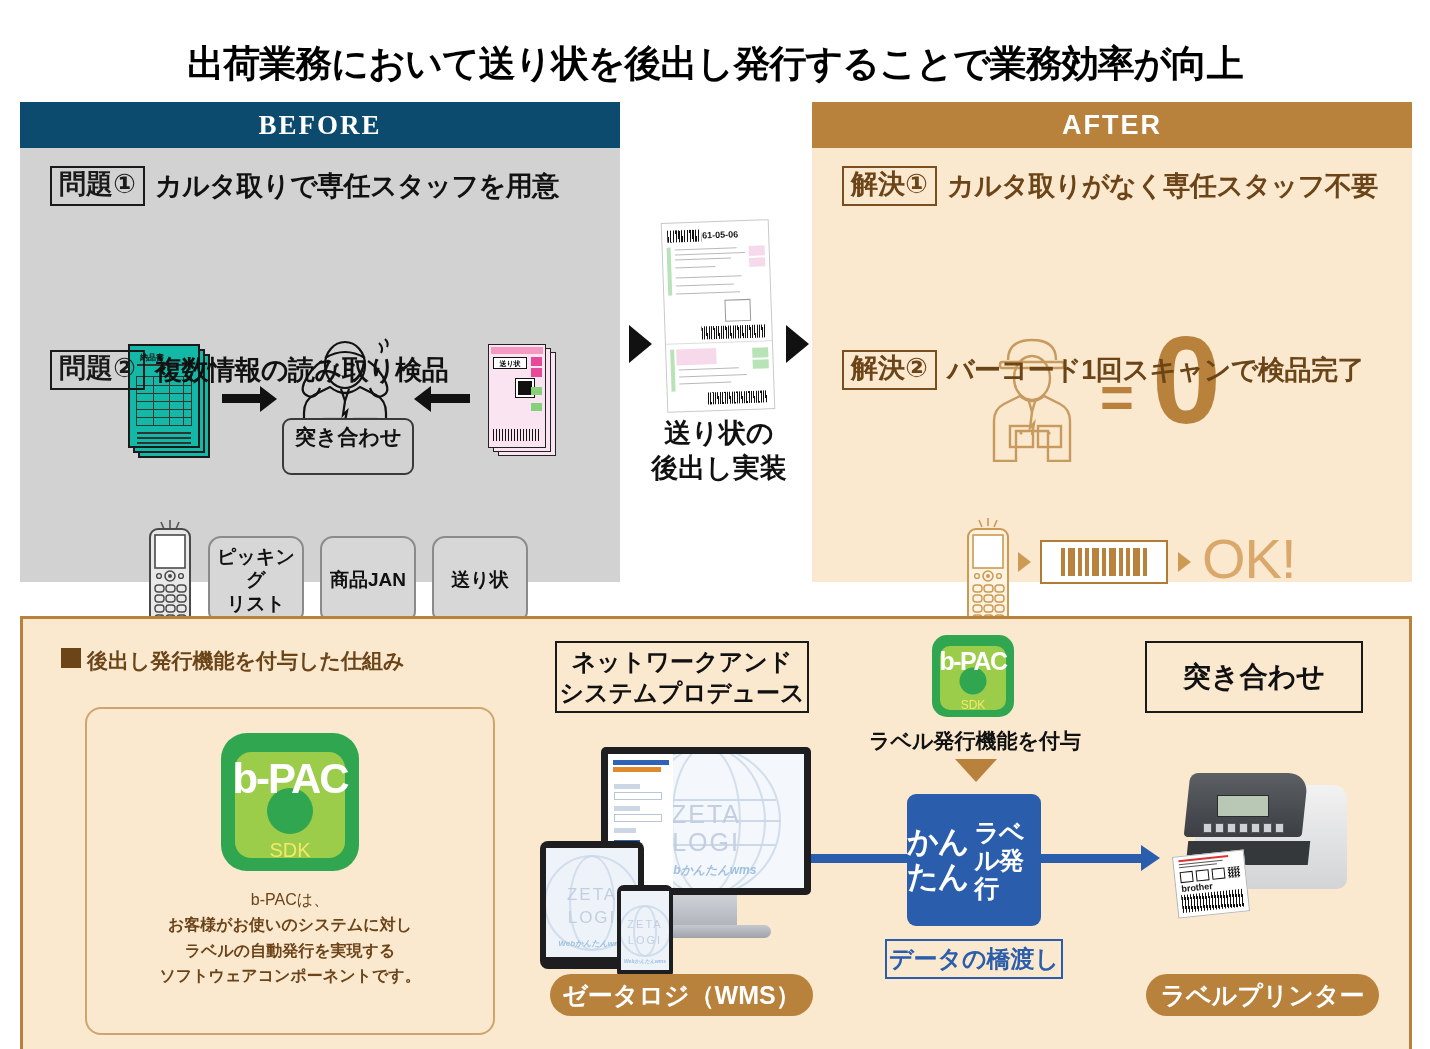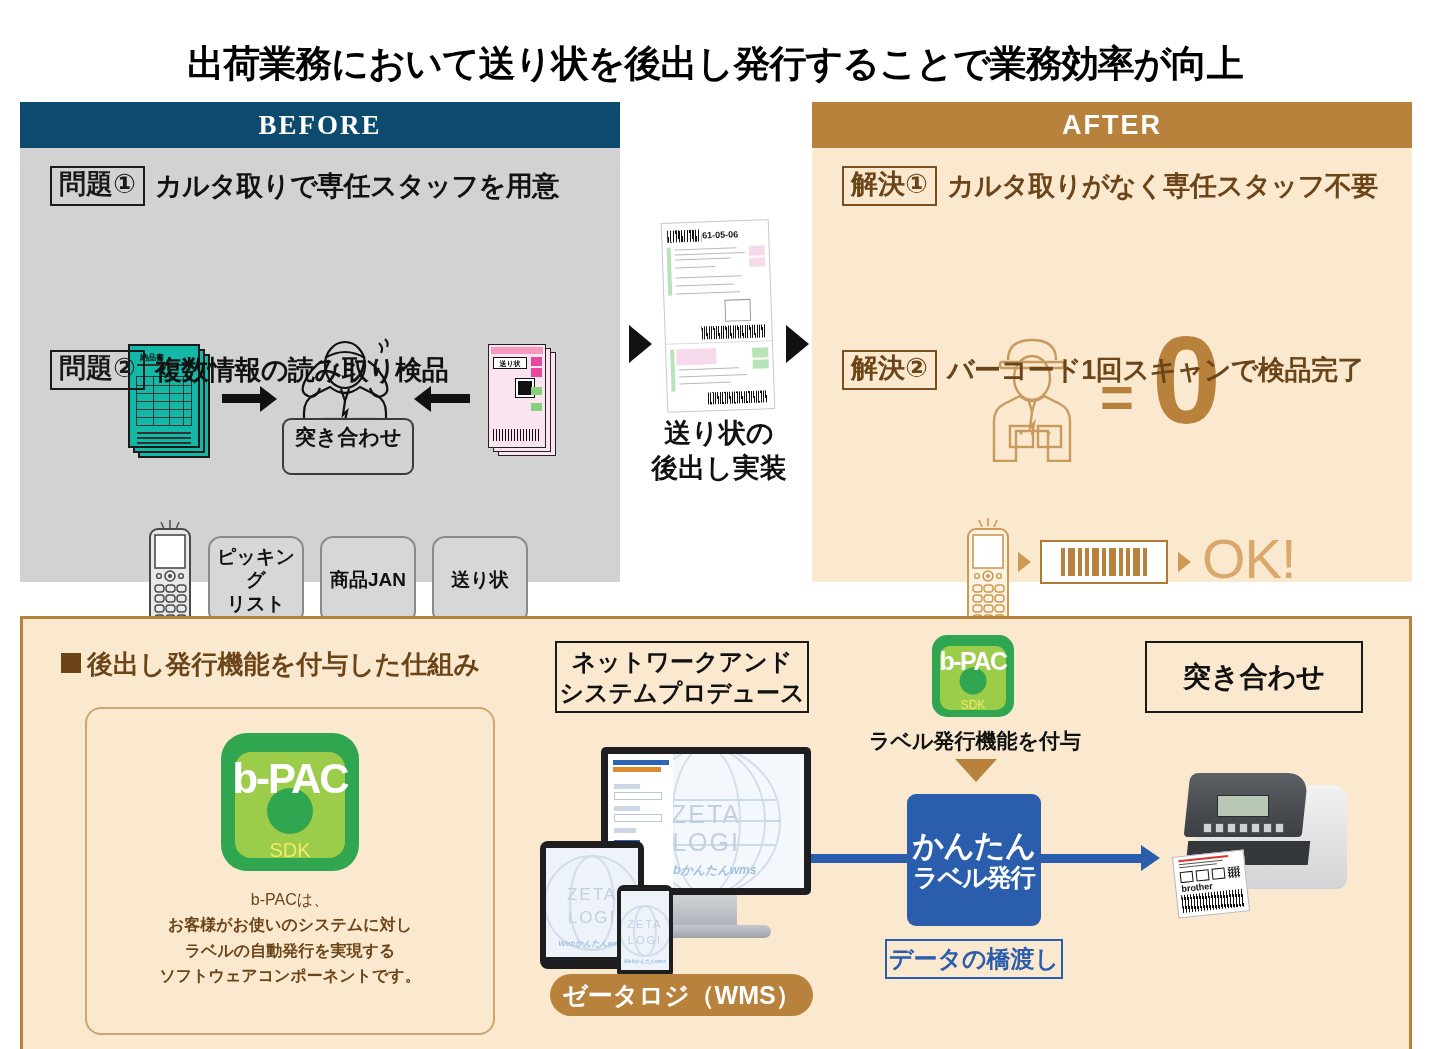--- a/index.html
+++ b/index.html
@@ -126,21 +126,21 @@
     font-size:27px; font-weight:bold; color:#111; line-height:1.3;
   }
 
   
   #bottom-panel {
     position:absolute; left:20px; top:583px; width:1392px; height:450px;
     background:#fae8cf; border:3px solid #b8823c;
   }
   .sec-title {
     position:absolute; left:38px; top:28px;
-    font-size:26px; font-weight:bold; color:#6b4418; white-space:nowrap;
+    font-size:21px; font-weight:bold; color:#6b4418; white-space:nowrap;
   }
   .sec-title .sq { display:inline-block; width:20px; height:20px; background:#6b4418; margin-right:6px; }
 
   .bpac-card {
     position:absolute; left:62px; top:88px; width:410px; height:328px;
     border:2px solid #cfa56f; border-radius:16px;
   }
   .bpac-logo {
     position:absolute; left:50%; transform:translateX(-50%); top:24px;
     width:138px; height:138px; border-radius:26px; background:#2fa64f;
@@ -224,21 +224,21 @@
   .give-label {
     position:absolute; left:843px; top:108px; width:218px; text-align:center;
     font-size:21px; font-weight:bold; color:#111; white-space:nowrap;
   }
   .down-tri { position:absolute; left:932px; top:140px; width:0;height:0;
     border-left:21px solid transparent;border-right:21px solid transparent;border-top:23px solid #b8823c; }
 
   .blue-box {
     position:absolute; left:884px; top:175px; width:134px; height:132px;
     background:#2a5eac; border-radius:9px;
-    display:flex; flex-direction:column; align-items:center; justify-content:center;
+    display:flex; flex-direction:row; align-items:center; justify-content:center;
     color:#fff; font-weight:bold; line-height:1.12;
   }
   .blue-box .l1 { font-size:31px; letter-spacing:-1px; }
   .blue-box .l2 { font-size:25px; letter-spacing:-1px; }
   .bridge {
     position:absolute; left:862px; top:320px; width:178px; height:40px;
     border:2px solid #2a5eac; background:#fae8cf;
     display:flex; align-items:center; justify-content:center;
     color:#2a5eac; font-size:24px; font-weight:bold; white-space:nowrap;
   }
@@ -629,15 +629,16 @@
         <div class="bl" style="left:5px;top:10px;width:38px;height:1.4px;background:#555;"></div>
         <div class="icn" style="left:5px;"></div>
         <div class="icn" style="left:21px;"></div>
         <div class="icn" style="left:37px;"></div>
         <div style="position:absolute;left:53px;top:15px;width:12px;height:11px;background:repeating-conic-gradient(#111 0 25%,#fff 0 50%);background-size:3px 3px;"></div>
         <div class="brand">brother</div>
         <div class="bl" style="left:4px;top:38px;width:62px;height:18px;background:repeating-linear-gradient(90deg,#111 0 1.3px,transparent 1.3px 3px);"></div>
       </div>
     </div>
 
+    <div class="pill" id="pill-printer">ラベルプリンター</div>
   </div>
 
 </div>
 
 </body></html>

